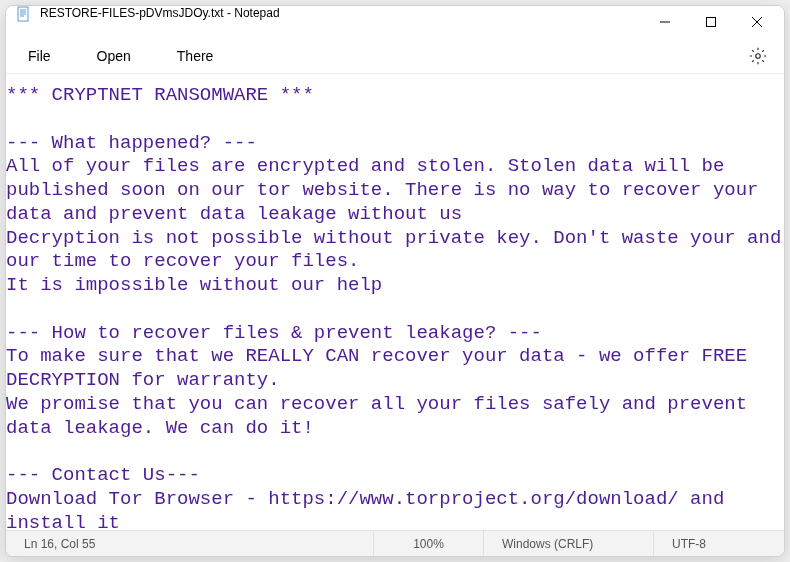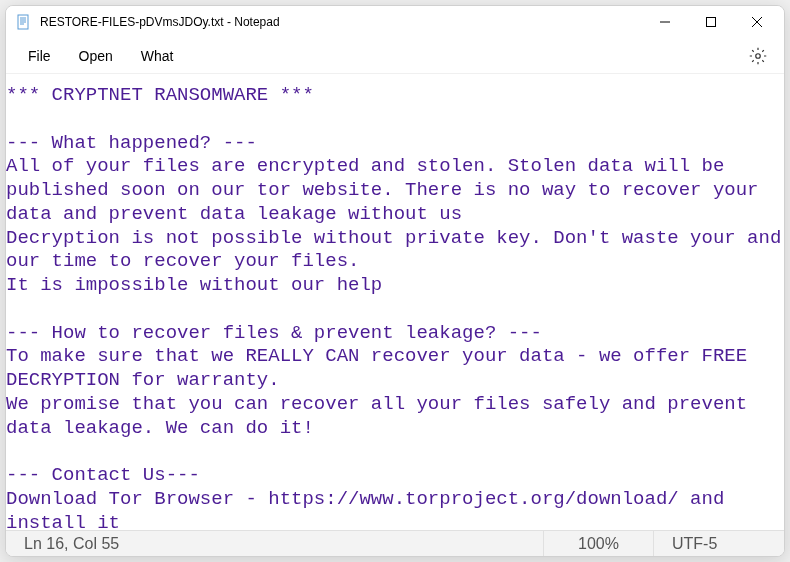--- a/index.html
+++ b/index.html
@@ -19,21 +19,20 @@
       border-radius: 8px;
       box-shadow: 0 4px 20px rgba(0,0,0,0.15);
       display: flex;
       flex-direction: column;
       overflow: hidden;
       border: 1px solid #d0d0d0;
     }
     .titlebar {
       height: 32px;
       display: flex;
-      align-items: center;
       padding: 0 4px 0 10px;
       background: #ffffff;
     }
     .titlebar .icon { width: 16px; height: 16px; margin-right: 8px; display:flex; align-items:center; justify-content:center;}
     .titlebar .title { font-size: 12px; color: #000; flex: 0 0 auto; }
     .titlebar .spacer { flex: 1; }
     .winbtn {
       width: 46px;
       height: 32px;
       display: flex;
@@ -41,20 +40,21 @@
       justify-content: center;
       cursor: pointer;
     }
     .menubar {
       height: 36px;
       display: flex;
       align-items: center;
       padding: 0 8px;
       background: #ffffff;
       border-bottom: 1px solid #f0f0f0;
+      gap: 18px;
     }
     .menuitem {
       padding: 6px 14px;
       font-size: 14px;
       color: #000;
       cursor: pointer;
       border-radius: 4px;
     }
     .menubar .spacer { flex: 1; }
     .gear {
@@ -85,21 +85,21 @@
       background: #000;
       vertical-align: text-bottom;
       margin-left: 0px;
     }
     .statusbar {
       height: 26px;
       display: flex;
       align-items: center;
       background: #f3f3f3;
       border-top: 1px solid #e0e0e0;
-      font-size: 16px;
+      font-size: 12px;
       color: #555;
     }
     .statuscell {
       padding: 0 18px;
       height: 100%;
       display: flex;
       align-items: center;
       border-right: 1px solid #e0e0e0;
     }
     .statuscell.first { flex: 1.4; }
@@ -137,21 +137,21 @@
       <svg width="10" height="10" viewBox="0 0 10 10">
           <line x1="0" y1="0" x2="10" y2="10" stroke="#000" stroke-width="1"></line>
           <line x1="10" y1="0" x2="0" y2="10" stroke="#000" stroke-width="1"></line>
         </svg>
     </div>
   </div>
 
   <div class="menubar">
     <div class="menuitem">File</div>
     <div class="menuitem">Open</div>
-    <div class="menuitem">What</div>
+    <div class="menuitem">There</div>
     <span class="spacer"></span>
     <div class="gear">
       <svg width="18" height="18" viewBox="0 0 24 24" fill="none" stroke="#333" stroke-width="1.6">
         <circle cx="12" cy="12" r="3"></circle>
         <path d="M12 1v3M12 20v3M4.2 4.2l2.1 2.1M17.7 17.7l2.1 2.1M1 12h3M20 12h3M4.2 19.8l2.1-2.1M17.7 6.3l2.1-2.1"></path>
       </svg>
     </div>
   </div>
 
   <div class="editor"><span>*** CRYPTNET RANSOMWARE ***
@@ -166,15 +166,16 @@
 We promise that you can recover all your files safely and prevent data leakage. We can do it!
 
 --- Contact Us---
 Download Tor Browser - https://www.torproject.org/download/ and install it
 Open website: http://cryptr3fmuv4di5uiczofjuypopr63x2gltlsvhur2ump4ebru2xd3yd.onion
 Enter DECRYPTION ID:  4LaB3LL2auKV0zp7BPtcKaFTSoONCbp4</span><span class="caret"></span></div>
 
   <div class="statusbar">
     <div class="statuscell first">Ln 16, Col 55</div>
     <div class="statuscell zoom">100%</div>
-    <div class="statuscell utf">UTF-5</div>
+    <div class="statuscell enc">Windows (CRLF)</div>
+    <div class="statuscell utf">UTF-8</div>
   </div>
 </div>
 
 </body></html>

